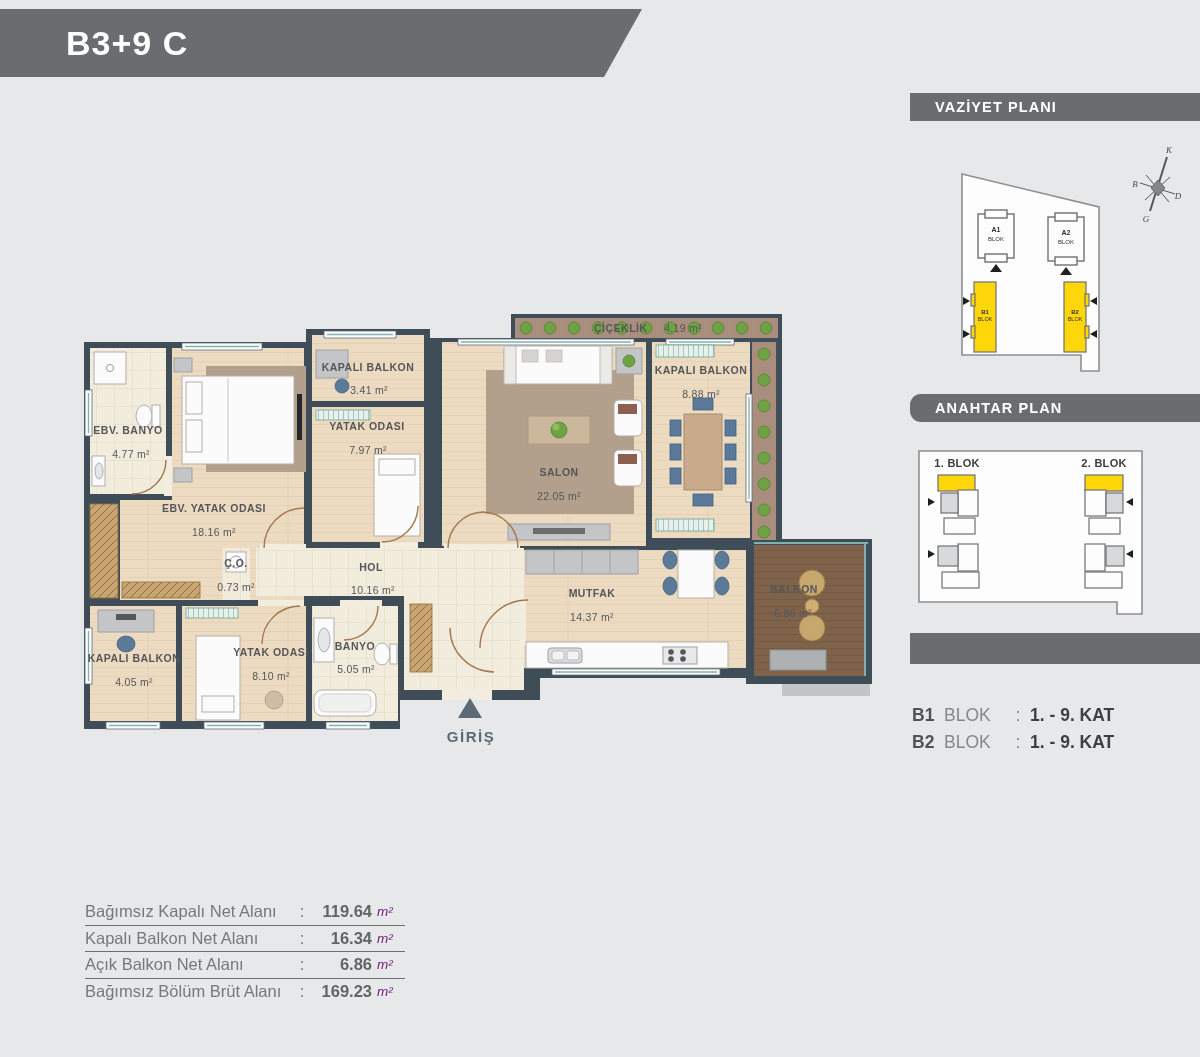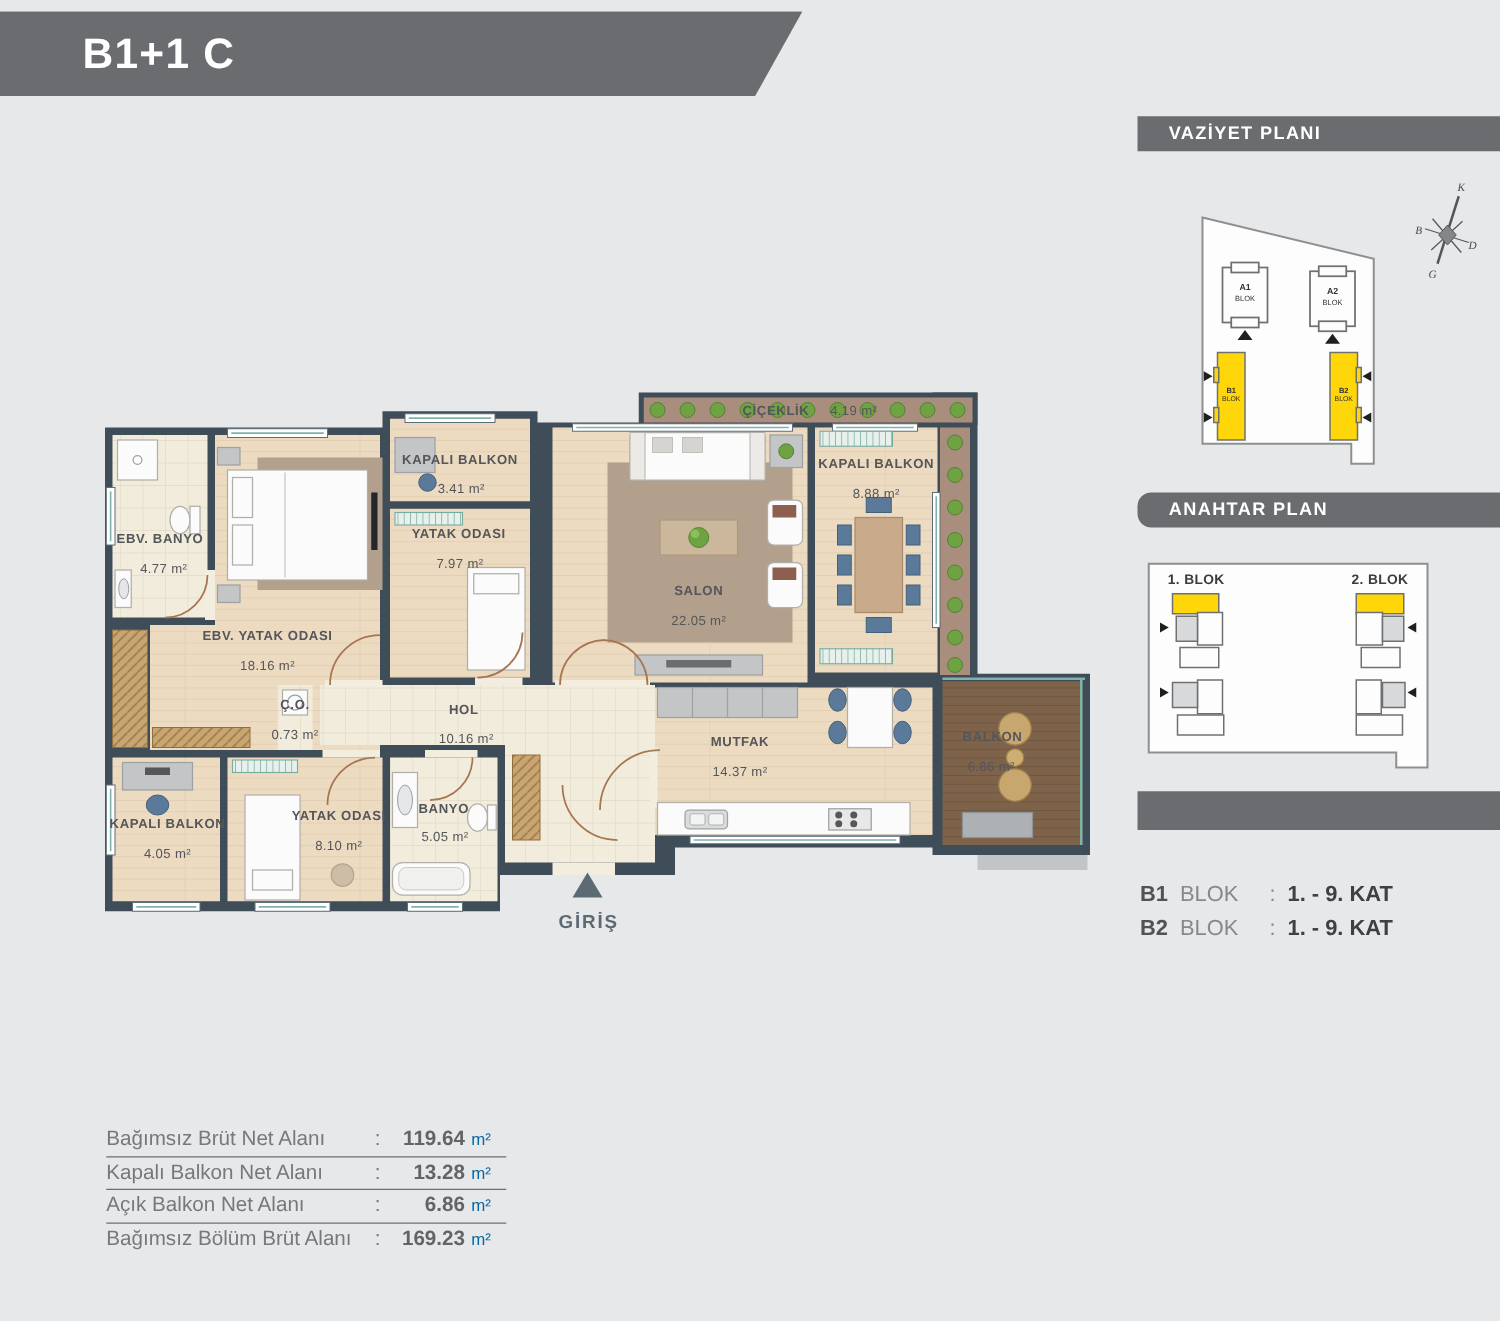--- a/index.html
+++ b/index.html
@@ -26,21 +26,21 @@
   .fl-word{width:62px;}
   .fl-colon{width:24px;text-align:center;}
   .fl-range{font-weight:700;color:#404040;}
   
   .areas{left:85px;top:899px;width:320px;font-size:16.5px;color:#77787b;}
   .a-row{display:flex;align-items:center;height:25.5px;}
   .a-row.sep{border-bottom:1.6px solid #6d6e71;}
   .a-label{flex:1;}
   .a-colon{width:16px;text-align:center;}
   .a-value{width:62px;text-align:right;font-weight:700;color:#636466;}
-  .a-unit{width:28px;padding-left:5px;font-size:13.5px;color:#0369a1;}
+  .a-unit{width:28px;padding-left:5px;font-size:13.5px;color:#701a75;font-style:italic;}
   
   svg{display:block;}
   .wall{fill:#3f4d59;}
   .wood{fill:url(#pWood);}
   .tile{fill:url(#pTile);}
   .deck{fill:url(#pDeck);}
   .planter{fill:#a98e7d;}
   .rug{fill:#b2a08c;}
   .white{fill:#fbfbfb;stroke:#b1afa9;stroke-width:1;}
   .gray{fill:#c3c5c7;stroke:#9fa1a3;stroke-width:1;}
@@ -71,21 +71,21 @@
   .kgray{fill:#d8d9db;stroke:#6f7072;stroke-width:1.2;}
   .kwhite{fill:#fdfdfd;stroke:#6f7072;stroke-width:1.2;}
   .klbl{font:700 11px "Liberation Sans",sans-serif;fill:#3b3c3e;text-anchor:middle;letter-spacing:.3px;}
 </style>
 </head>
 <body>
 
 <div class="page">
 
   <div class="abs banner">
-    <span class="bold">B</span><span class="bold">1+1 C</span>
+    <span class="bold">B</span><span class="bold">3+9 C</span>
   </div>
 
   <div class="abs bar vaziyet">
     <span>VAZİYET PLANI</span>
   </div>
 
   <svg class="abs" style="left:905px;top:125px;" width="300" height="265" viewBox="905 125 300 265">
     <polygon class="spoly" points="962,174 1099,207 1099,371 1081,371 1081,355 962,355"></polygon>
 
     <g>
@@ -459,29 +459,29 @@
     </g>
 
     <g>
       <polygon points="380,420 404,420 392,400" fill="#5c6a74"></polygon>
       <text class="giris-lbl" x="393" y="444">GİRİŞ</text>
     </g>
   </svg>
 
   <div class="abs areas">
     <div class="a-row sep">
-      <span class="a-label">Bağımsız Brüt Net Alanı</span>
+      <span class="a-label">Bağımsız Kapalı Net Alanı</span>
       <span class="a-colon">:</span>
       <span class="a-value">119.64</span>
       <span class="a-unit">m²</span>
     </div>
     <div class="a-row sep">
       <span class="a-label">Kapalı Balkon Net Alanı</span>
       <span class="a-colon">:</span>
-      <span class="a-value">13.28</span>
+      <span class="a-value">16.34</span>
       <span class="a-unit">m²</span>
     </div>
     <div class="a-row sep">
       <span class="a-label">Açık Balkon Net Alanı</span>
       <span class="a-colon">:</span>
       <span class="a-value">6.86</span>
       <span class="a-unit">m²</span>
     </div>
     <div class="a-row">
       <span class="a-label">Bağımsız Bölüm Brüt Alanı</span>

